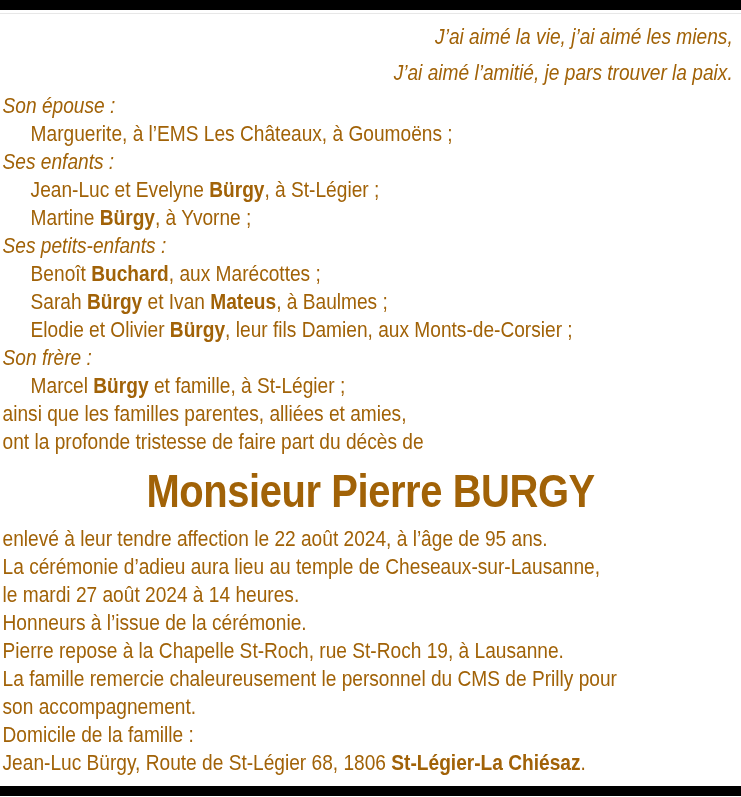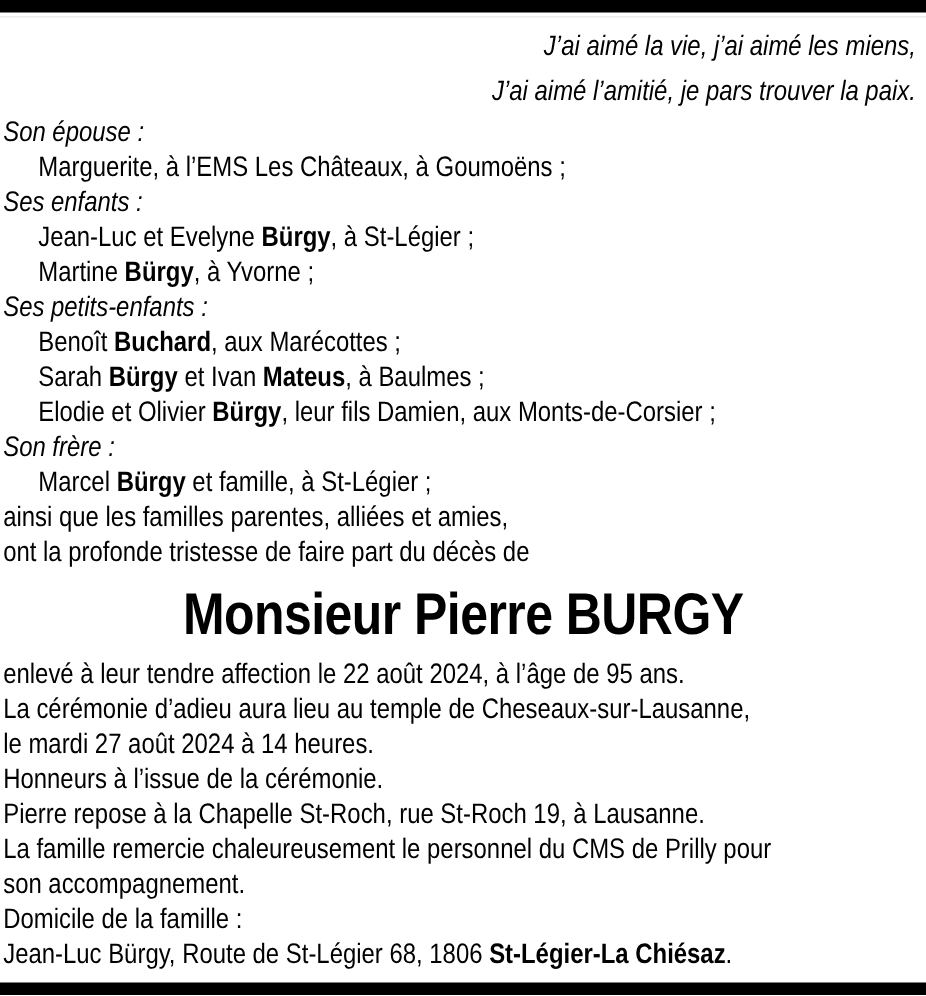--- a/index.html
+++ b/index.html
@@ -7,21 +7,21 @@
     padding: 0;
     background: #ffffff;
   }
   .page {
     position: relative;
     width: 741px;
     height: 797px;
     background: #ffffff;
     overflow: hidden;
     font-family: "Liberation Sans", "DejaVu Sans", sans-serif;
-    color: #000000;
+    color: #a16207;
   }
   .top-bar {
     position: absolute;
     top: 0; left: 0;
     width: 741px;
     height: 10px;
     background: #000000;
   }
   .hairline {
     position: absolute;

